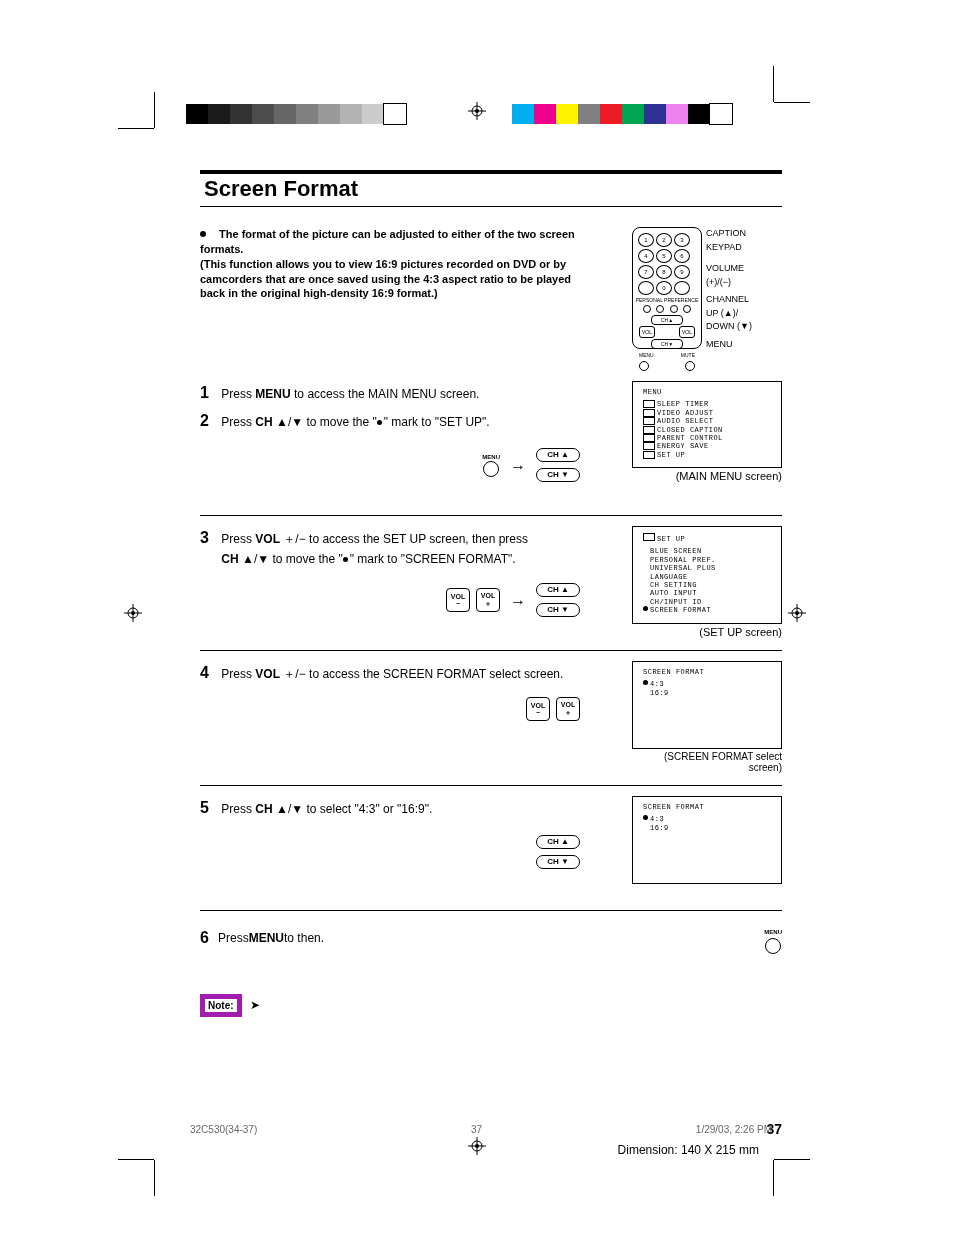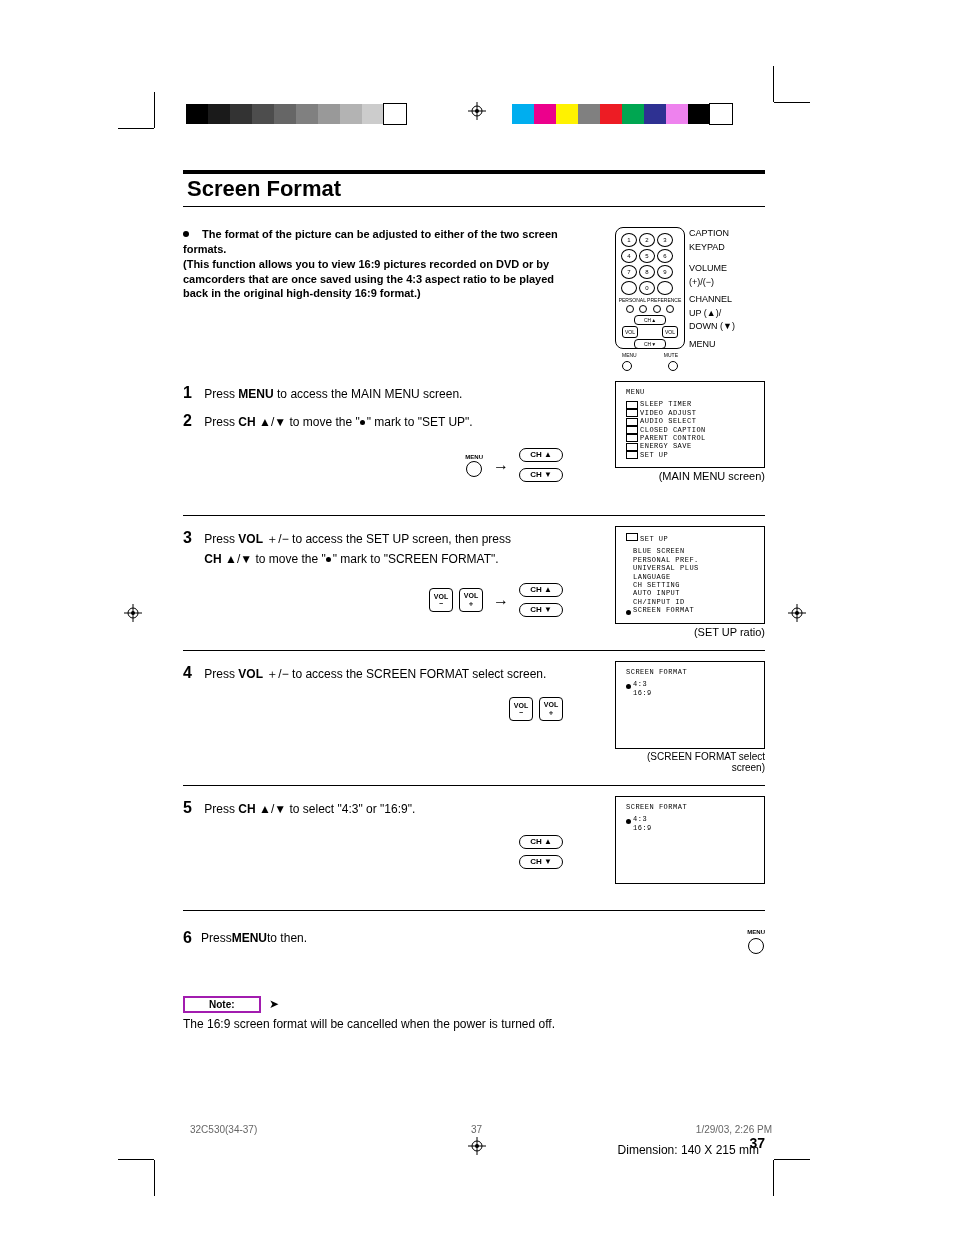--- a/index.html
+++ b/index.html
@@ -44,21 +44,21 @@
     top: 104px;
     height: 20px;
     display: flex;
   }
   .gray-bar  { left: 186px; }
   .color-bar { left: 512px; }
   .sw { width: 22px; height: 20px; }
   
   .content {
     position: absolute;
-    left: 183px;
+    left: 200px;
     top: 170px;
     width: 582px;
   }
   .title-bar {
     border-top: 4px solid #000;
     border-bottom: 1px solid #000;
     padding: 2px 0 4px 4px;
     margin-bottom: 20px;
   }
   .title-bar h1 {
@@ -173,29 +173,29 @@
     font-size: 7px;
     padding: 6px 6px 8px 10px;
     line-height: 1.2;
     letter-spacing: 0.5px;
   }
   .screen-caption {
     font-size: 11px;
     text-align: right;
     margin-top: 2px;
   }
-  .row { display:flex; align-items:flex-end; }
+  .row { display:flex; align-items:flex-start; }
   .boxicon { width:10px;height:6px;border:1px solid #000;margin-right:2px;display:inline-block; }
   .dotmark { width:5px;height:5px;background:#000;border-radius:50%;display:inline-block;margin-right:2px; vertical-align:middle;}
   .note-label {
-    border:2px solid #a21caf;
+    border:5px solid #a21caf;
     display:inline-block;
     font-size:10px;
     font-weight:bold;
-    padding:1px 24px;
+    padding:1px 3px;
   }
   .note-arrow { font-size:12px; margin-left:4px; }
   .note-text { font-size:12px; margin-top:4px; }
   .pagenum {
     position:absolute;
     right: 0;
     bottom: -120px;
     font-weight:bold;
     font-size:14px;
   }
@@ -417,21 +417,21 @@
               <div style="margin-bottom:4px"><span class="boxicon"></span>SET UP</div>
               <div class="row"><span style="display:inline-block;width:7px"></span>BLUE SCREEN</div>
               <div class="row"><span style="display:inline-block;width:7px"></span>PERSONAL PREF.</div>
               <div class="row"><span style="display:inline-block;width:7px"></span>UNIVERSAL PLUS</div>
               <div class="row"><span style="display:inline-block;width:7px"></span>LANGUAGE</div>
               <div class="row"><span style="display:inline-block;width:7px"></span>CH SETTING</div>
               <div class="row"><span style="display:inline-block;width:7px"></span>AUTO INPUT</div>
               <div class="row"><span style="display:inline-block;width:7px"></span>CH/INPUT ID</div>
               <div class="row"><span class="dotmark"></span>SCREEN FORMAT</div>
             </div>
-          <div class="screen-caption">(SET UP ratio)</div>
+          <div class="screen-caption">(SET UP screen)</div>
         </div>
       </div>
 
       <div class="step-sep"></div>
 
       <div class="step-block" style="min-height:110px;">
         <div class="step-text">
           <span class="step-num">4</span>
           <span>Press </span><b>VOL</b><span> ＋/− to access the SCREEN FORMAT select screen.</span>
         </div>
@@ -488,21 +488,20 @@
           <span style="flex:1"></span>
           <span style="display:inline-block;width:200px;text-align:right;">
             <span class="menu-circle" style="display:inline-block"><span>MENU</span><div class="circ"></div></span>
           </span>
         </div>
       </div>
 
       <div style="margin-top:40px;">
         <span class="note-label">Note:</span>
         <span class="note-arrow">➤</span>
-        <div class="note-text">The 16:9 screen format will be cancelled when the power is turned off.</div>
       </div>
 
     </div>
 
     <div class="pagenum">37</div>
   </div>
 
   <div class="footer">
     <span>32C530(34-37)</span>
     <span class="mid">37</span>

